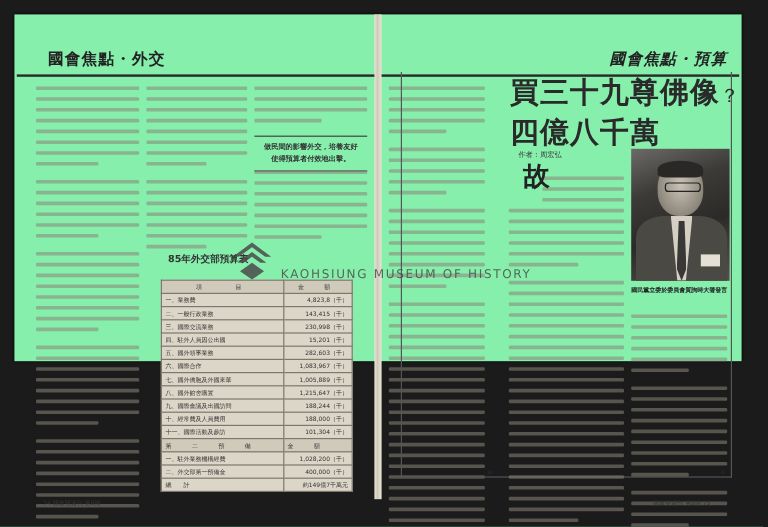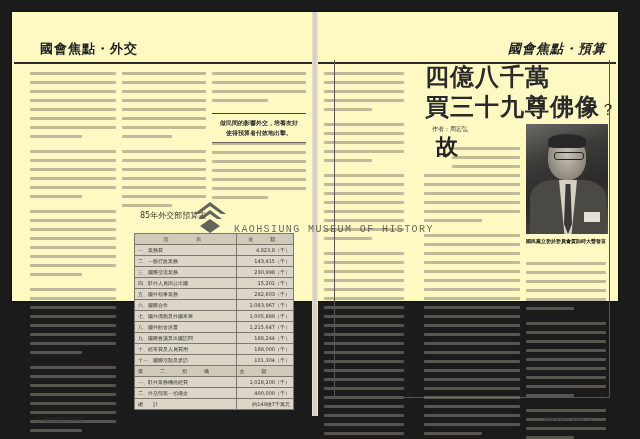--- a/index.html
+++ b/index.html
@@ -5,21 +5,21 @@
   html, body { margin: 0; padding: 0; }
   body {
     width: 640px; height: 439px; overflow: hidden;
     background: #1b1b1b;
     font-family: "DejaVu Sans", sans-serif;
     position: relative;
   }
   .spread {
     position: absolute; left: 12px; top: 12px;
     width: 606px; height: 289px;
-    background: #fef9c3;
+    background: #86efac;
     box-shadow: 0 0 2px #000;
   }
   .gutter {
     position: absolute; left: 300px; top: 0; width: 6px; height: 404px;
     background: linear-gradient(90deg, #e9e3d4, #cfc8b8 45%, #d8d1c2 55%, #e9e3d4);
   }
   .section-head {
     position: absolute; top: 28px; font-size: 13px; color: #222;
     letter-spacing: 1px; font-weight: bold;
   }
@@ -40,21 +40,21 @@
   .para-gap { height: 6px; }
 
   .subhead-box {
     position: absolute; left: 200px; top: 101px; width: 94px;
     border-top: 1px solid #444; border-bottom: 1px solid #444;
     padding: 4px 0; text-align: center;
     font-size: 6px; line-height: 10px; color: #333; font-weight: bold;
   }
 
   .table-title {
-    position: absolute; left: 140px; top: 210px; font-size: 8px; color: #333; font-weight: normal;
+    position: absolute; left: 140px; top: 210px; font-size: 8px; color: #333; font-weight: bold;
   }
   table.budget {
     position: absolute; left: 134px; top: 233px; width: 160px;
     border-collapse: collapse; font-size: 5px; color: #333;
     background: #dcd6c8;
   }
   table.budget th, table.budget td {
     border: 1px solid #7d786e; padding: 0 3px; height: 10px; white-space: nowrap;
   }
   table.budget th { font-weight: normal; letter-spacing: 6px; background: #d0cabb; }
@@ -67,21 +67,21 @@
   }
   .wm-logo {
     position: absolute; left: 0; top: 0; width: 40px; height: 34px;
   }
   .wm-cn {
     position: absolute; left: 42px; top: -2px; font-size: 23px; color: #4a4a4a;
     opacity: .82; letter-spacing: 1px; font-weight: bold;
   }
   .wm-en {
     position: absolute; left: 44px; top: 24px; font-size: 10px; color: #4a4a4a;
-    opacity: .82; letter-spacing: 1.4px; font-family: Liberation Mono, monospace;
+    opacity: .82; letter-spacing: 1.4px;
   }
 
   .article-frame {
     position: absolute; left: 322px; top: 48px; width: 274px; height: 337px;
     border-left: 1px solid #555; border-right: 1px solid #555; border-bottom: 1px solid #555;
   }
   .article-title {
     position: absolute; left: 425px; top: 62px; font-family: "DejaVu Serif", serif;
     font-size: 24px; line-height: 30px; color: #2a2a2a; font-weight: bold; letter-spacing: 1px;
   }
@@ -327,22 +327,22 @@
       <div class="line"></div>
     <div class="line short"></div>
     <div class="para-gap"></div>
     <div class="line"></div>
       <div class="line"></div>
       <div class="line"></div>
       <div class="line short"></div>
   </div>
 
   <div class="article-title" style="left:413px; top:50px;">
+    <div><span>買三十九尊佛像</span><span class="q">？</span></div>
     <div>四億八千萬</div>
-    <div><span>買三十九尊佛像</span><span class="q">？</span></div>
   </div>
   <div class="byline" style="left:420px; top:113px;">作者：周宏弘</div>
   <div class="dropcap" style="left:424px; top:120px;">故</div>
 
   <div class="photo" style="left:514px; top:112px;">
     <div class="body"></div>
       <div class="shirt"></div>
       <div class="tie"></div>
     <div class="head"></div>
       <div class="hair"></div>

